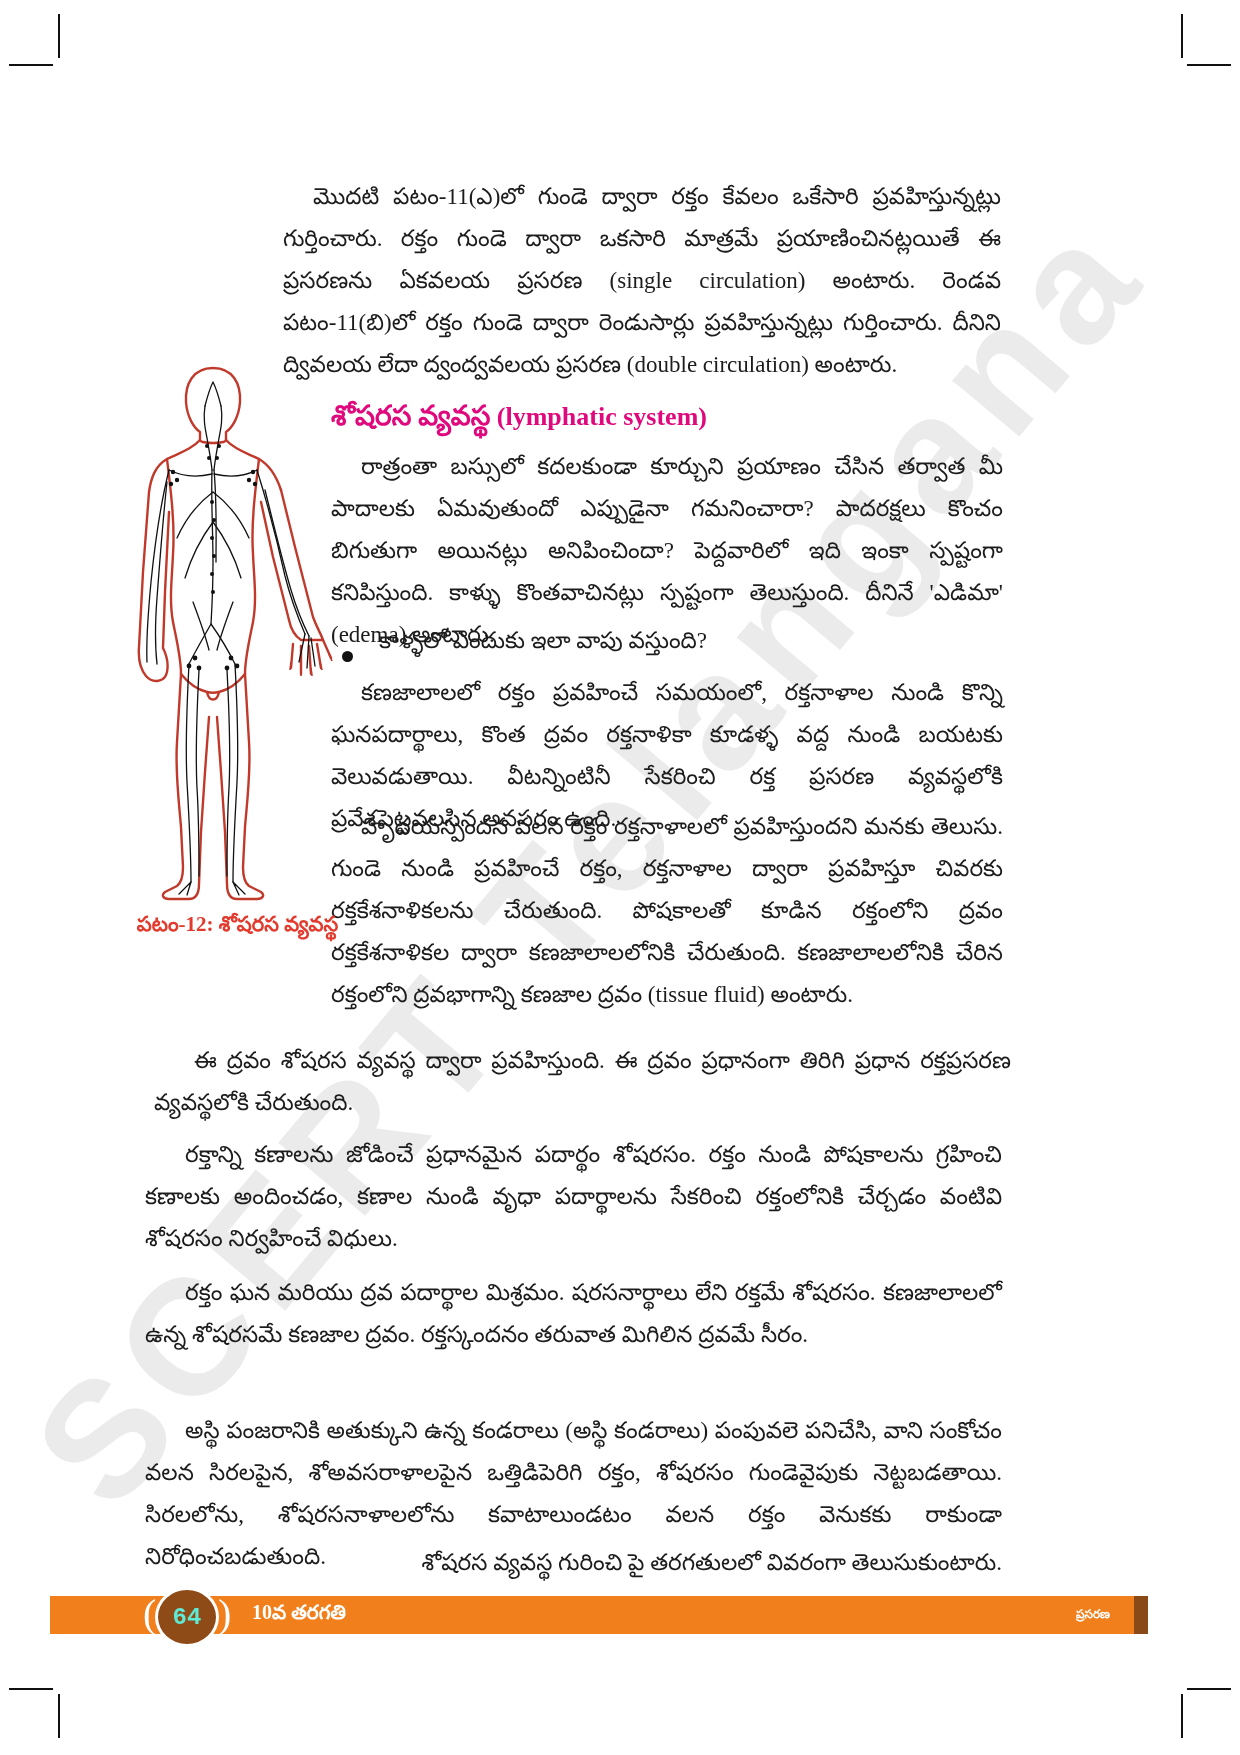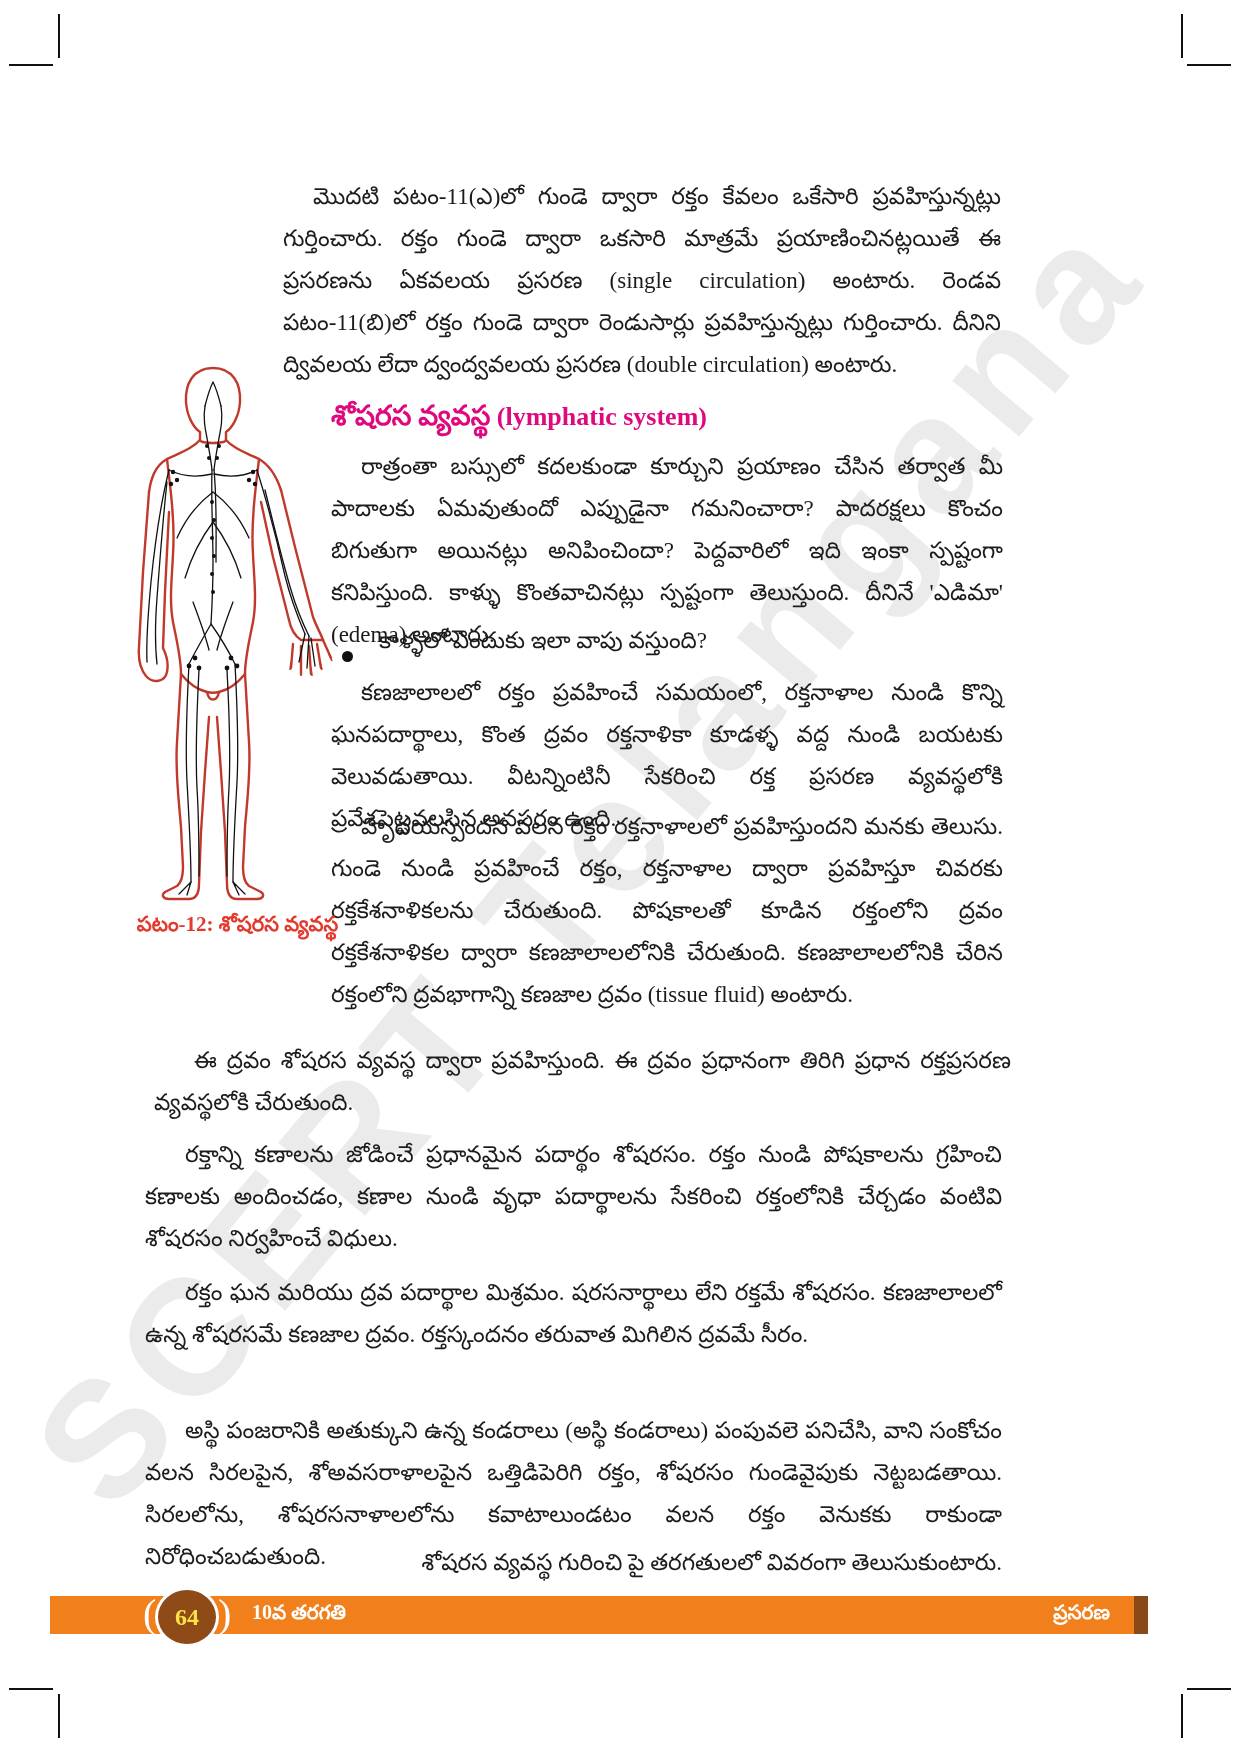--- a/index.html
+++ b/index.html
@@ -66,38 +66,38 @@
     position:absolute;left:50px;top:1596px;width:1098px;height:38px;
     background:#f07f1c;z-index:3;
   }
   .footerbar .endcap{
     position:absolute;right:0;top:0;width:14px;height:38px;background:#8a4a18;
   }
   .pgcircle{
     position:absolute;left:155px;top:1587px;width:58px;height:54px;
     background:#8e4a17;border:3px solid #ffffff;border-radius:50%;
     z-index:4;display:flex;align-items:center;justify-content:center;
-    color:#fde047;font-family:Liberation Serif, serif;
+    color:#5eead4;font-family:Liberation Mono, monospace;
     font-weight:bold;font-size:24px;
   }
   .paren{
     position:absolute;top:1592px;z-index:4;color:#ffffff;
     font-size:40px;line-height:44px;font-family:"Liberation Serif",serif;
   }
   .paren.l{left:143px;}
   .paren.r{left:218px;}
   .footer-left{
     position:absolute;left:252px;top:1596px;height:38px;z-index:4;
     display:flex;align-items:center;color:#ffffff;
     font-weight:bold;font-size:20px;
   }
   .footer-right{
     position:absolute;right:130px;top:1596px;height:38px;z-index:4;
     display:flex;align-items:center;color:#ffffff;
-    font-weight:bold;font-size:20px;
+    font-weight:bold;font-size:12px;
   }
 </style>
 </head>
 <body>
 
 <div class="page">
 
   <div class="crop v" style="left:58px;top:14px;"></div>
   <div class="crop h" style="left:9px;top:64px;"></div>
   <div class="crop v" style="left:1181px;top:14px;"></div>

